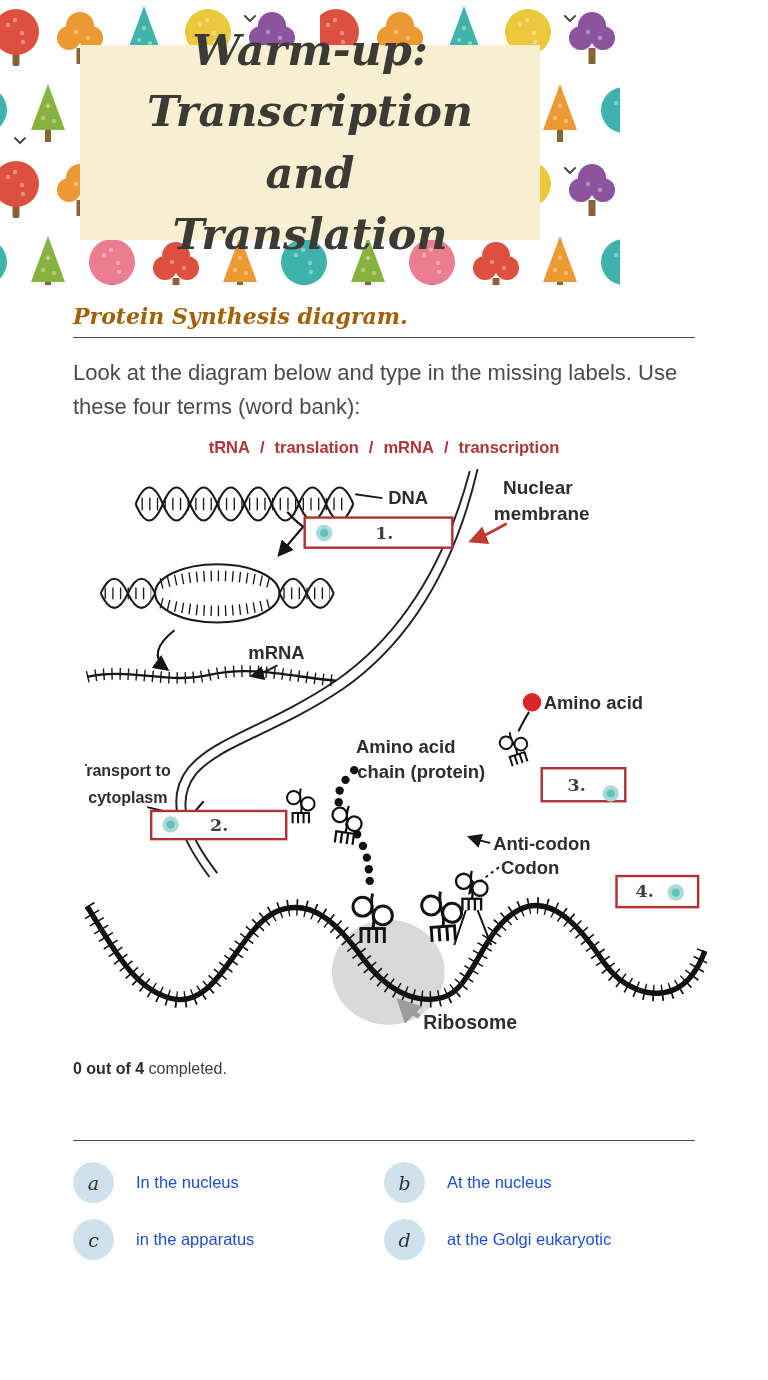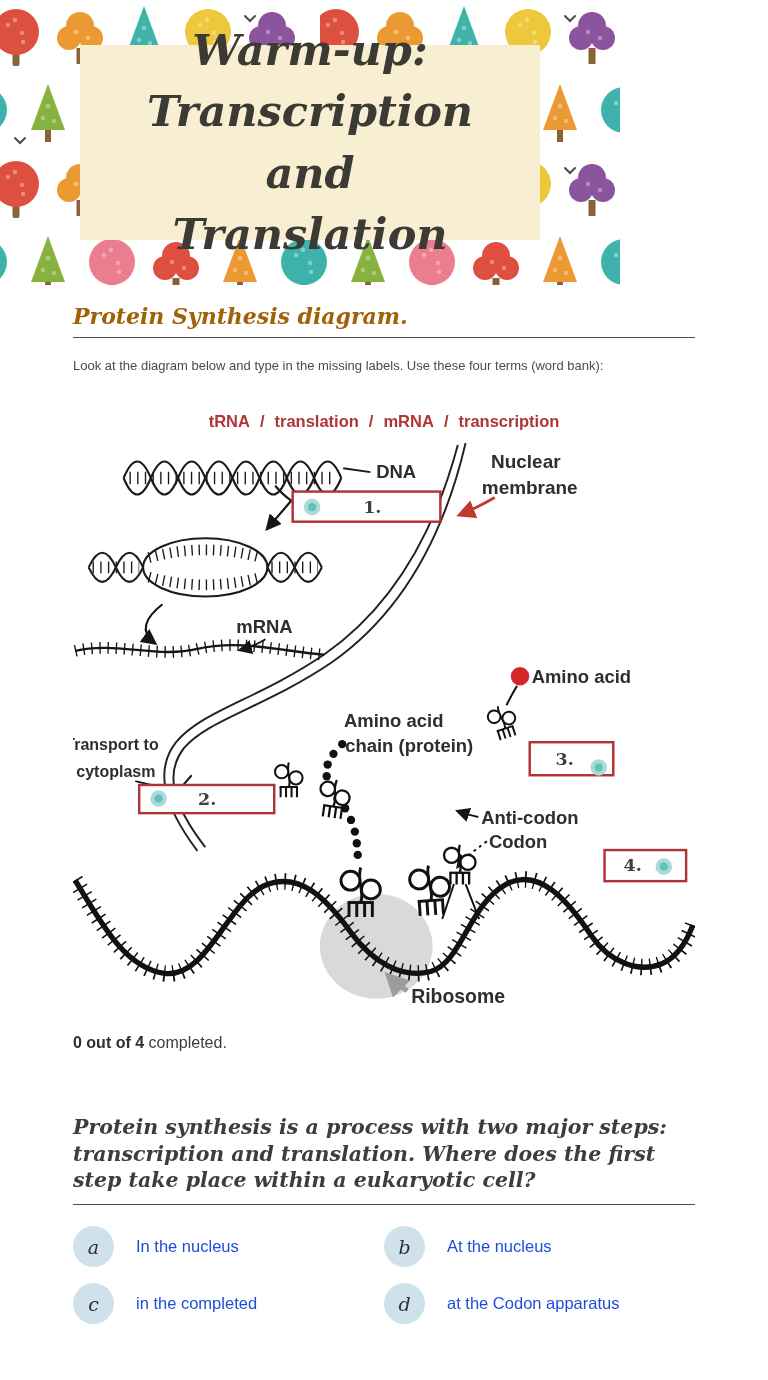--- a/index.html
+++ b/index.html
@@ -25,24 +25,24 @@
     font-size: 43px; line-height: 1.42; color: #3b3a35; margin: 0; padding: 0 60px;
   }
 
   
   .sheet { width: 696px; margin: 0 auto; padding: 8px 37px 0; }
   h2.hand {
     font-family: "DejaVu Serif", serif; font-style: italic; font-weight: 600;
     font-size: 22px; color: #a16207; margin: 10px 0 8px;
   }
   hr.rule { border: none; border-top: 1px solid #4d4d4d; margin: 0 0 18px; }
-  .instructions { font-size: 13px; line-height: 1.55; color: #4b4b4b; margin: 0 0 36px; }
+  .instructions { font-size: 22px; line-height: 1.55; color: #4b4b4b; margin: 0 0 14px; }
   .wordbank { font-size: 16.5px; font-weight: 700; color: #b13437; margin: 0 0 12px; text-align: center; }
   .wordbank .sep { margin: 0 10px; }
-  .diagram { margin: 6px 0 4px; }
+  .diagram { margin: 6px 12px 4px; }
   .completed { font-size: 16px; color: #3c3c3c; margin: 8px 0 0; }
   .completed b { font-weight: 700; color: #2e2e2e; }
 
   .question-block { margin-top: 62px; }
   h2.question {
     font-family: "DejaVu Serif", serif; font-style: italic; font-weight: 600;
     font-size: 20.5px; line-height: 1.3; color: #3d3d3d; margin: 0 0 10px;
   }
   .options { display: grid; grid-template-columns: 1fr 1fr; row-gap: 10px; margin-top: 14px; }
   .option { display: flex; align-items: center; gap: 22px; padding: 3px 0; cursor: pointer; }
@@ -263,36 +263,35 @@
             <circle cx="608" cy="436" r="8.5" fill="#aadbd8"></circle>
             <circle cx="608" cy="436" r="4.2" fill="#62c2bb"></circle>
           </g>
         </svg>
       </div>
 
       <p class="completed"><b>0 out of 4</b><span> completed.</span></p>
     </section>
 
     <section class="question-block">
-      <h2 class="hand question">Protein synthesis is a process with two major steps: transcription and translation. Where does the first step take place within a eukaryotic cell?</h2>
       <hr class="rule">
       <div class="options">
         <div class="option">
           <span class="bubble">a</span>
           <span class="opt-label">In the nucleus</span>
         </div>
         <div class="option">
           <span class="bubble">b</span>
           <span class="opt-label">At the nucleus</span>
         </div>
         <div class="option">
           <span class="bubble">c</span>
-          <span class="opt-label">in the completed</span>
+          <span class="opt-label">in the apparatus</span>
         </div>
         <div class="option">
           <span class="bubble">d</span>
-          <span class="opt-label">at the Codon apparatus</span>
+          <span class="opt-label">at the Golgi eukaryotic</span>
         </div>
       </div>
     </section>
   </main>
 
 </div>
 
 </body></html>

